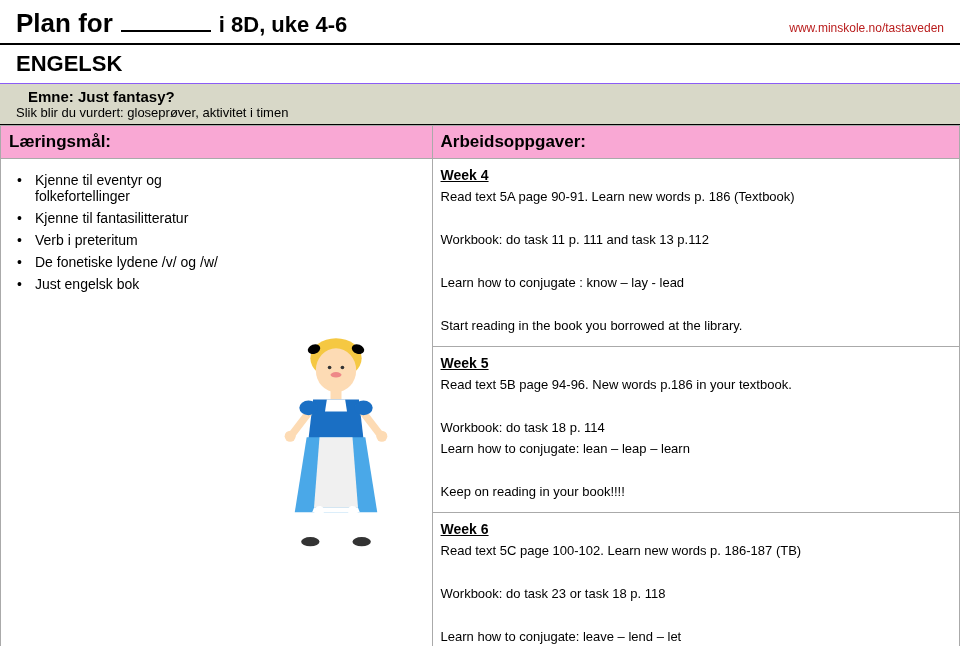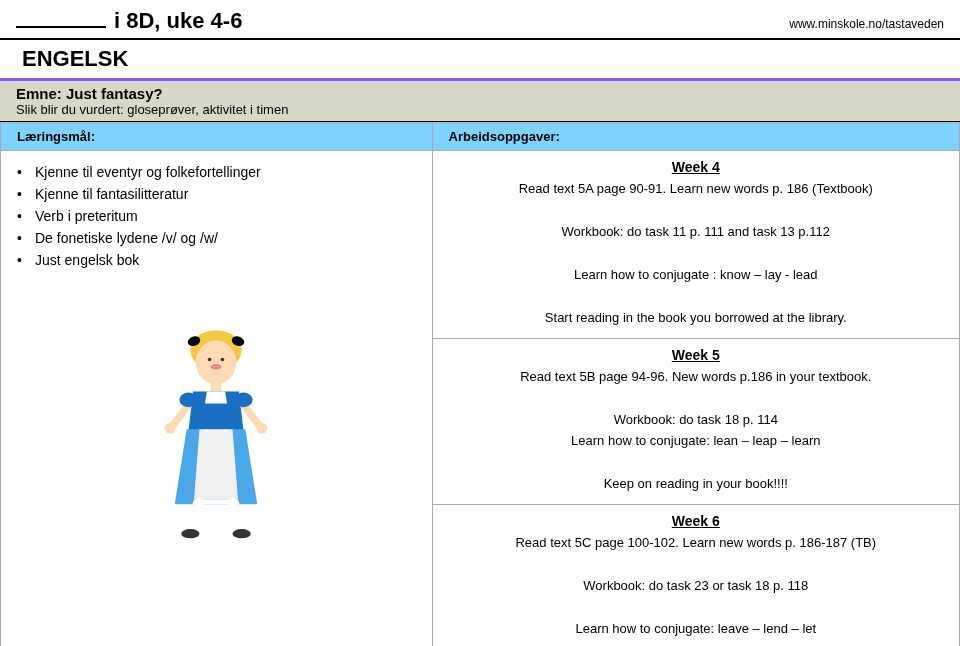--- a/index.html
+++ b/index.html
@@ -40,43 +40,44 @@
       height: 4px;
     }
 
     .header-title .rest {
       font-size: 22px;
       font-weight: bold;
     }
 
     .header-url {
       font-size: 12px;
-      color: #000000;
+      color: #b91c1c;
       text-align: right;
     }
 
     .subject-header {
-      padding: 6px 22px;
-      border-bottom: 3px solid #8b5cf6;
+      padding: 6px 16px;
+      border-bottom: 1px solid #8b5cf6;
     }
 
     .subject-title {
       font-size: 22px;
       font-weight: bold;
     }
 
     .emne-section {
       background: #d8d8c8;
       padding: 4px 16px;
       border-bottom: 1px solid #000;
     }
 
     .emne-title {
       font-size: 15px;
       font-weight: bold;
+      margin-left: 12px;
     }
 
     .emne-subtitle {
       font-size: 13px;
     }
 
     .main-table {
       width: 100%;
       border-collapse: collapse;
     }
@@ -91,31 +92,30 @@
       padding: 0;
     }
 
     .right-col {
       width: 55%;
       padding: 0;
       border-left: 2px solid #888;
     }
 
     .col-header {
-      background: #7dd3fc;
-      font-weight: bold;
-      font-size: 13px;
-      padding: 6px 16px;
+      background: #f9a8d4;
+      font-weight: bold;
+      font-size: 17px;
+      padding: 6px 8px;
       border-bottom: 1px solid #aaa;
     }
 
     .left-content {
       padding: 10px 16px;
       display: flex;
-      flex-direction: column;
       min-height: 400px;
     }
 
     .bullet-list {
       list-style: none;
       padding: 0;
       margin: 0;
     }
 
     .bullet-list li {
@@ -144,21 +144,20 @@
       height: 220px;
     }
 
     .right-content {
       padding: 0;
     }
 
     .week-section {
       border-bottom: 1px solid #aaa;
       padding: 8px 8px;
-      text-align: center;
     }
 
     .week-section:last-child {
       border-bottom: none;
     }
 
     .week-label {
       font-weight: bold;
       font-size: 14px;
       margin-bottom: 4px;
@@ -172,20 +171,21 @@
 
     .week-text p {
       margin-bottom: 2px;
     }
   </style>
 </head>
 <body>
 
 <div class="header">
   <div class="header-title">
+    <span class="plan-for">Plan for</span>
     <span class="underline-blank"></span>
     <span class="rest">i 8D, uke 4-6</span>
   </div>
   <div class="header-url">www.minskole.no/tastaveden</div>
 </div>
 
 <div class="subject-header">
   <div class="subject-title">ENGELSK</div>
 </div>
 

